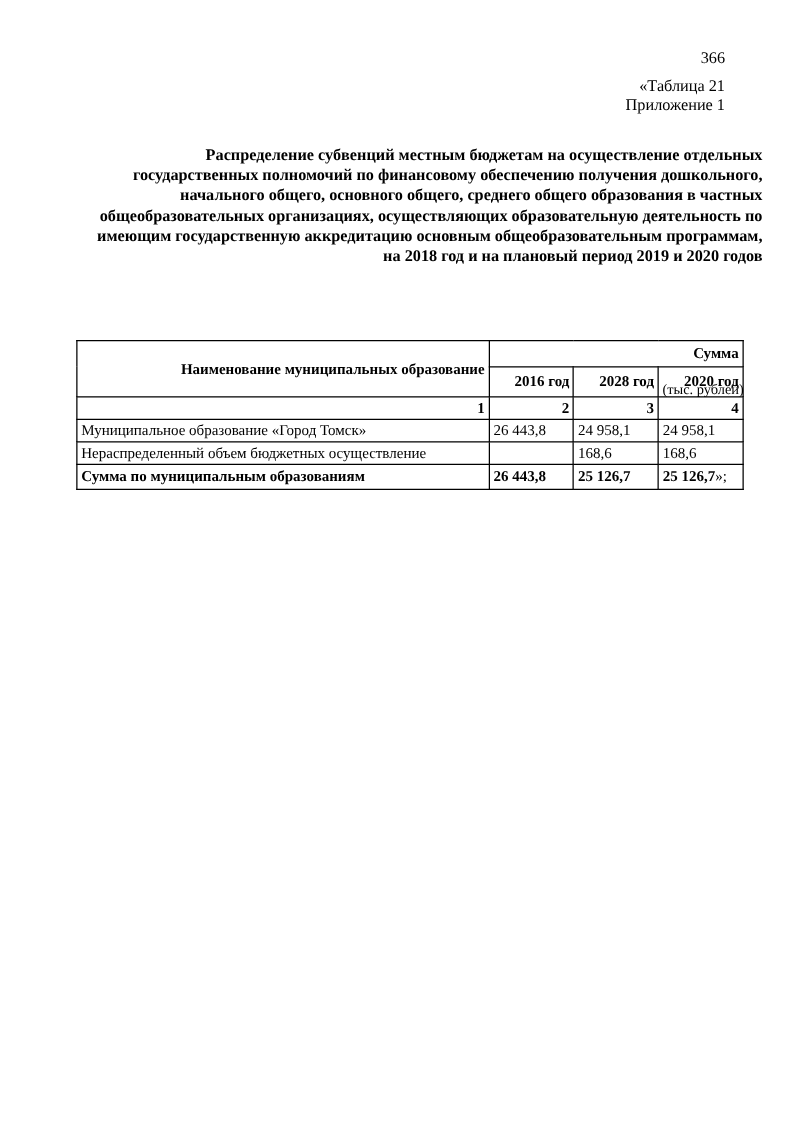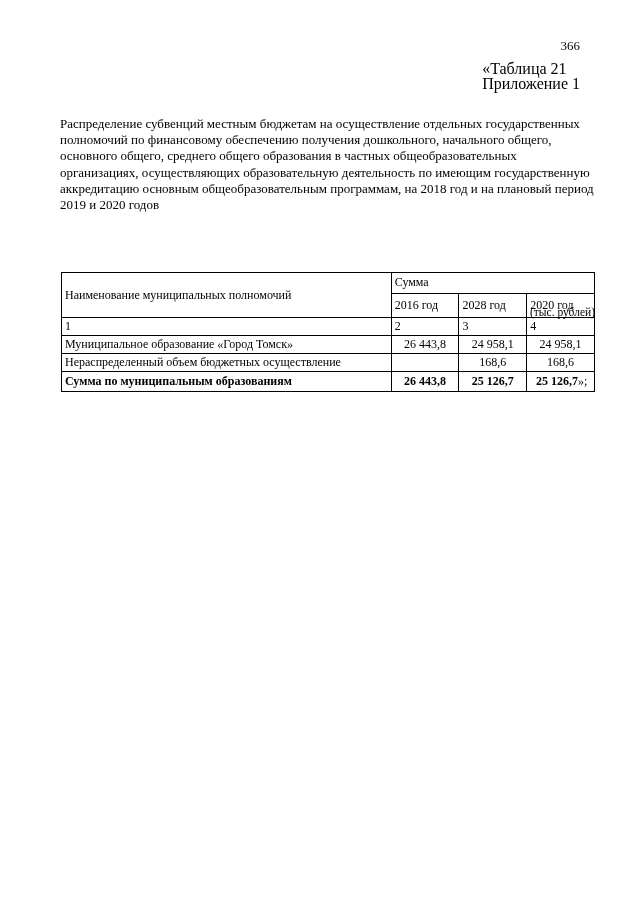--- a/index.html
+++ b/index.html
@@ -1,47 +1,47 @@
 <!DOCTYPE html>
 <html><head>
 <meta charset="utf-8">
 <style>
   html, body { margin:0; padding:0; background:#ffffff; }
   body { width:640px; height:905px; position:relative; font-family:"Liberation Serif", serif; color:#000; overflow:hidden; }
   .pagenum { position:absolute; top:38px; right:60px; font-size:13px; }
-  .ref { position:absolute; top:61px; right:60px; text-align:left; font-size:16px; line-height:15px; }
-  .title { position:absolute; top:116px; left:60px; width:536px; text-align:left; font-weight:normal; font-size:13px; line-height:16.2px; }
+  .ref { position:absolute; top:61px; right:60px; text-align:right; font-size:13px; line-height:15px; }
+  .title { position:absolute; top:116px; left:74px; width:536px; text-align:right; font-weight:bold; font-size:13px; line-height:16.2px; }
   .units { position:absolute; top:258px; right:45px; font-size:11.5px;margin-top:48px; }
   table { position:absolute; top:272px; left:61px; width:534px; border-collapse:collapse; font-size:12px; }
   td, th { border:1px solid #000; padding:0 3px; height:17px; line-height:17px; }
-  th { font-weight:normal; text-align:left; }
+  th { font-weight:bold; text-align:right; }
   .c1 { width:319px; }
   .cn { width:60px; }
-  .num { text-align:center; }
+  .num { text-align:left; }
   .total td { font-weight:bold; height:19px; }
   .hdr-main { height:44px; }
   .hdr-sub { height:21px; }
 </style>
 </head>
 <body>
 
 <div class="pagenum">366</div>
 <div class="ref">
   <div>«Таблица 21</div>
   <div>Приложение 1</div>
 </div>
 
 <div class="title">Распределение субвенций местным бюджетам на осуществление отдельных государственных полномочий по финансовому обеспечению получения дошкольного, начального общего, основного общего, среднего общего образования в частных общеобразовательных организациях, осуществляющих образовательную деятельность по имеющим государственную аккредитацию основным общеобразовательным программам, на 2018 год и на плановый период 2019 и 2020 годов</div>
 
 <div class="units">(тыс. рублей)</div>
 
 <table>
   <tbody>
       <tr>
-    <th class="c1 hdr-main" rowspan="2">Наименование муниципальных полномочий</th>
+    <th class="c1 hdr-main" rowspan="2">Наименование муниципальных образование</th>
     <th colspan="3">Сумма</th>
   </tr>
   <tr class="hdr-sub">
     <th class="cn">2016 год</th>
     <th class="cn">2028 год</th>
     <th class="cn">2020 год</th>
   </tr>
   <tr>
     <th>1</th>
     <th>2</th>

